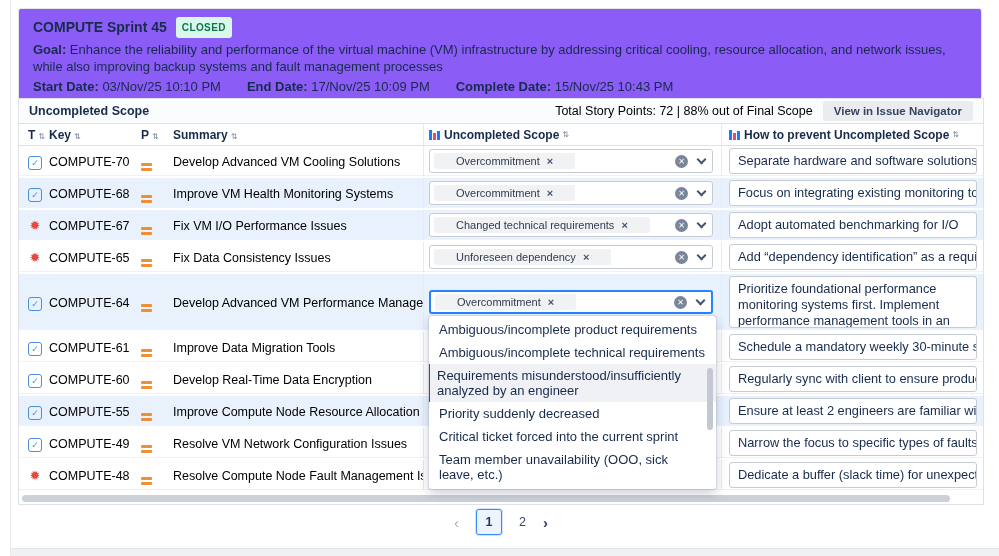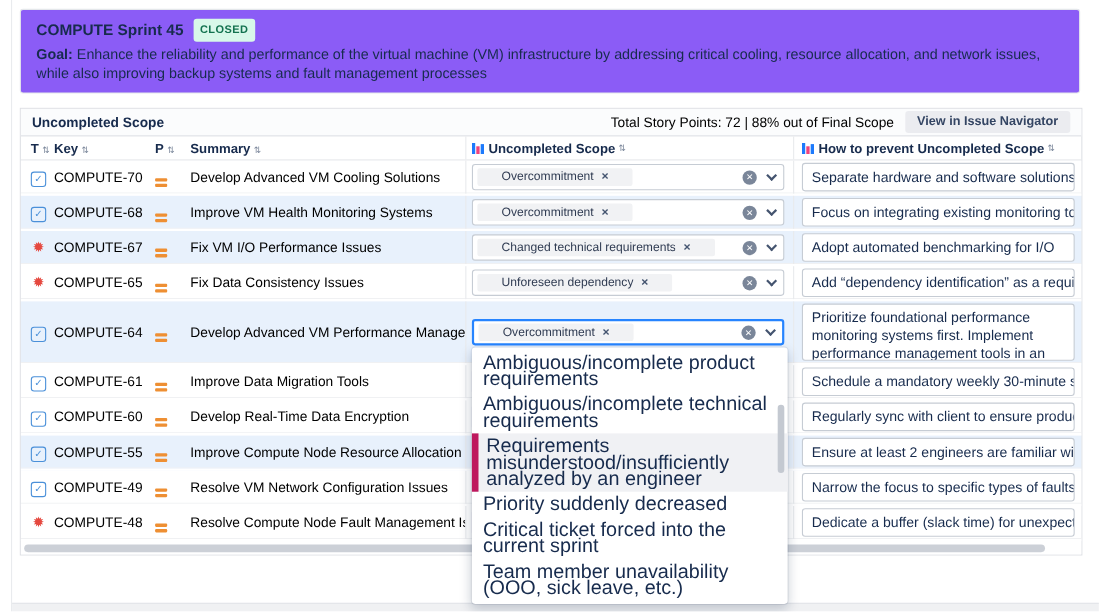--- a/index.html
+++ b/index.html
@@ -72,22 +72,22 @@
   .chev { width:7px; height:7px; border-right:2px solid #44546f; border-bottom:2px solid #44546f;
     transform:rotate(45deg); margin-top:-4px; flex-shrink:0; }
 
   .tinput { flex:1; background:#fff; border:1px solid #c6ccd4; border-radius:3px; padding:4px 8px;
     font-size:12.8px; line-height:16px; height:26px; white-space:nowrap; overflow:hidden; cursor:text; }
   .row.tall .tinput { height:52px; white-space:normal; }
 
   
   .dropdown { position:absolute; left:410px; top:217px; width:287px; background:#fff; border-radius:3px;
     box-shadow:0 0 0 1px rgba(9,30,66,.08), 0 4px 11px rgba(9,30,66,.22); z-index:20; padding:2px 0 3px; }
-  .opt { padding:4px 10px; font-size:18px; line-height:15px; cursor:pointer; }
-  .opt.active { background:#f0f1f4; border-left:6px solid #be185d; padding-left:7px; }
+  .opt { padding:4px 10px; font-size:13px; line-height:15px; cursor:pointer; }
+  .opt.active { background:#f0f1f4; border-left:1px solid #be185d; padding-left:7px; }
   .dd-scroll { position:absolute; right:3px; top:52px; width:6px; height:62px; background:#c4c9d1; border-radius:3px; }
 
   
   .hscroll { height:12px; display:flex; align-items:center; background:#fff; padding:0 3px; }
   .hthumb { width:928px; height:7px; border-radius:4px; background:#ccd0d7; cursor:grab; }
 
   
   .pager { position:absolute; left:18px; top:509px; width:966px; display:flex; justify-content:center;
     align-items:center; gap:17px; font-size:12.5px; }
   .pg-prev { color:#a7aebb; font-size:15px; cursor:default; }
@@ -101,20 +101,25 @@
 <body>
 
 <div class="left-line"></div>
 
 <div class="sprint-panel">
   <div class="sp-title-row">
     <span class="sp-title">COMPUTE Sprint 45</span>
     <span class="badge">CLOSED</span>
   </div>
   <div class="goal"><b>Goal:</b> <span>Enhance the reliability and performance of the virtual machine (VM) infrastructure by addressing critical cooling, resource allocation, and network issues, while also improving backup systems and fault management processes</span></div>
+  <div class="dates">
+    <span><b>Start Date:</b> <span>03/Nov/25 10:10 PM</span></span>
+    <span><b>End Date:</b> <span>17/Nov/25 10:09 PM</span></span>
+    <span><b>Complete Date:</b> <span>15/Nov/25 10:43 PM</span></span>
+  </div>
 </div>
 
 <div class="section">
   <div class="sec-head">
     <span class="sec-title">Uncompleted Scope</span>
     <span class="sec-right">
       <span class="sec-summary">Total Story Points: 72 | 88% out of Final Scope</span>
       <button class="nav-btn">View in Issue Navigator</button>
     </span>
   </div>

